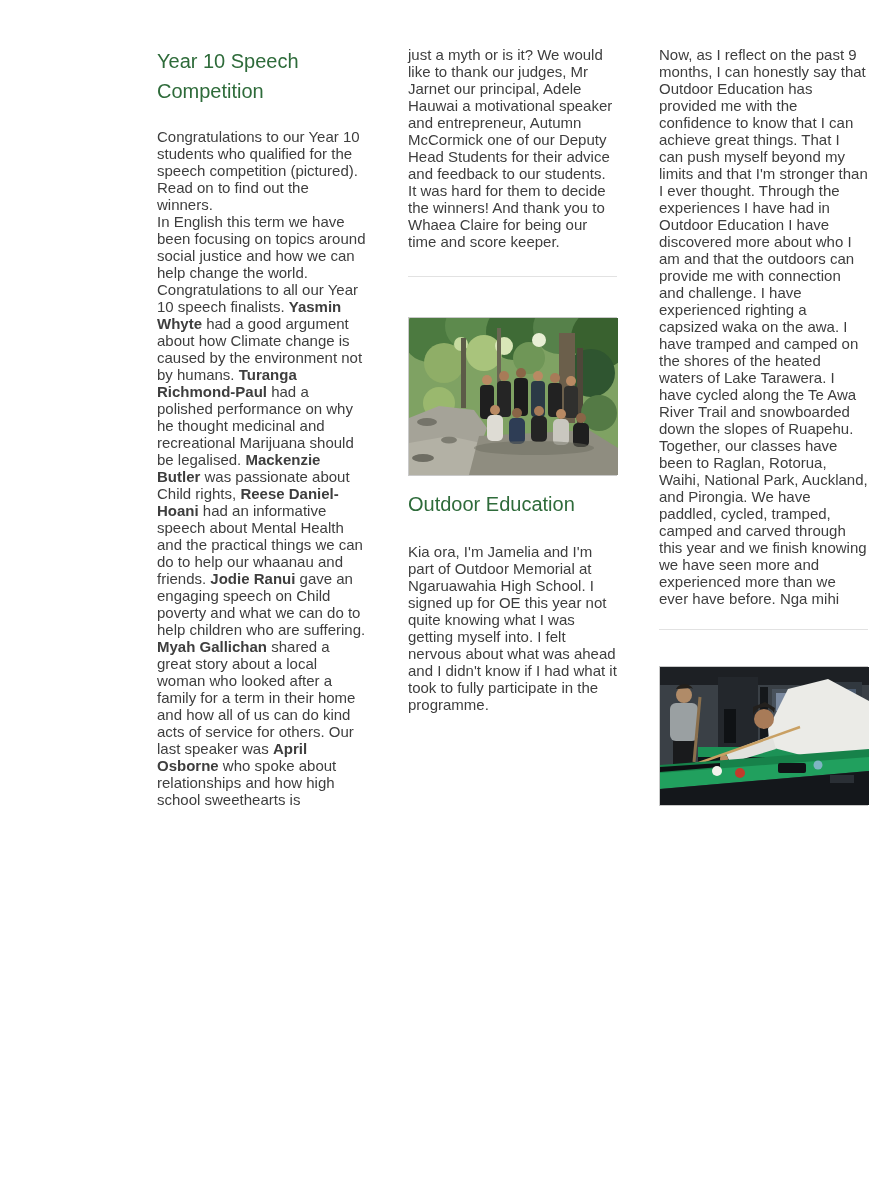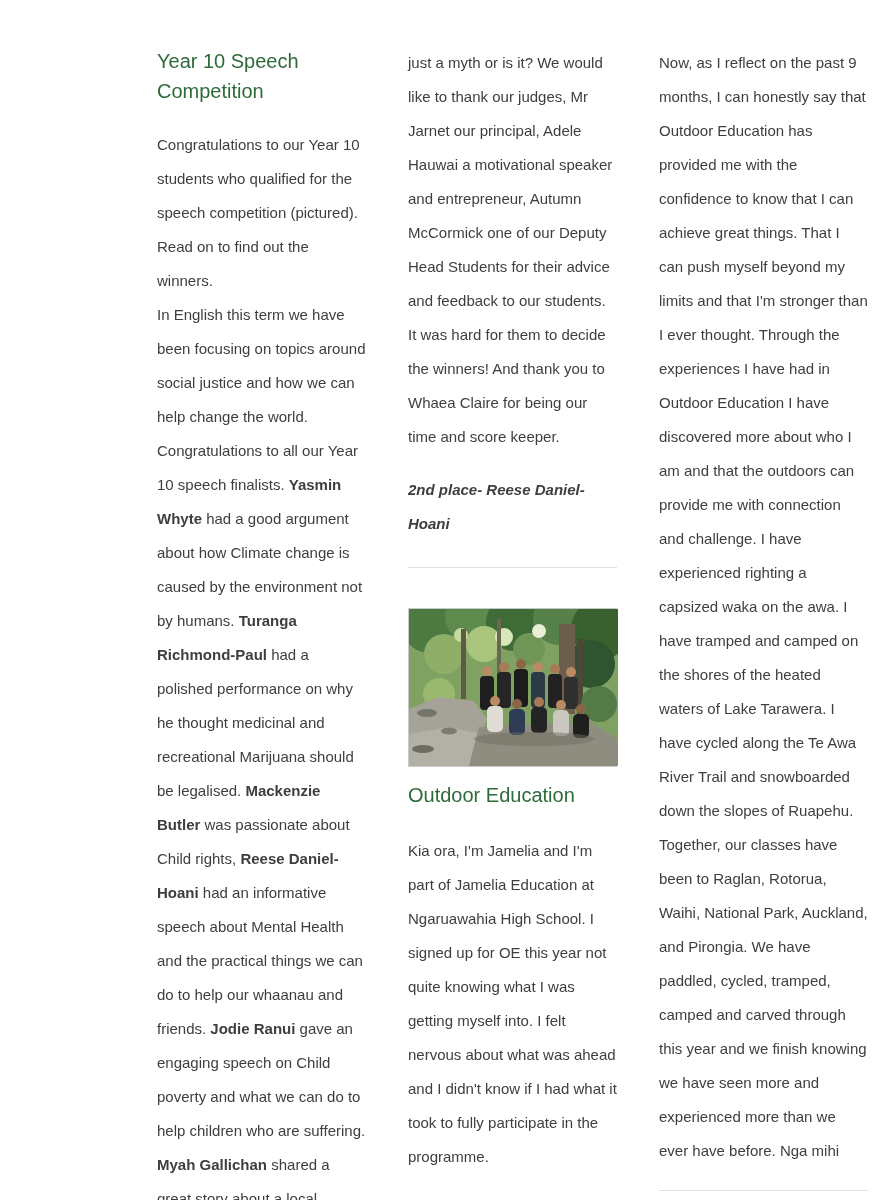--- a/index.html
+++ b/index.html
@@ -34,21 +34,21 @@
   .heading {
     margin: 0 0 22px 0;
     font-size: 20px;
     line-height: 30px;
     font-weight: 400;
     color: var(--heading-green);
   }
   .body {
     margin: 0 0 19px 0;
     font-size: 15px;
-    line-height: 34px;
+    line-height: 17px;
     color: var(--body-text);
   }
   .result {
     font-weight: 700;
     font-style: italic;
     margin: 0 0 18px 0;
   }
   .divider {
     border: none;
     border-top: 1px solid var(--divider-color);
@@ -73,21 +73,20 @@
 <div class="page">
   <div class="cols">
 
     <div class="col">
       <h2 class="heading">Year 10 Speech Competition</h2>
       <p class="body"><span>Congratulations to our Year 10 students who qualified for the speech competition (pictured). Read on to find out the winners.</span><br><span>In English this term we have been focusing on topics around social justice and how we can help change the world. Congratulations to all our Year 10 speech finalists. </span><span style="font-weight: 700;">Yasmin Whyte</span><span> had a good argument about how Climate change is caused by the environment not by humans. </span><span style="font-weight: 700;">Turanga  Richmond-Paul</span><span> had a polished performance on why he thought medicinal and recreational Marijuana should be legalised. </span><span style="font-weight: 700;">Mackenzie Butler</span><span> was passionate about  Child rights, </span><span style="font-weight: 700;">Reese Daniel- Hoani</span><span> had an informative speech about Mental Health and the practical things we can do to help our whaanau and friends. </span><span style="font-weight: 700;">Jodie Ranui</span><span> gave an engaging speech on Child poverty and what we can do to help children who are suffering. </span><span style="font-weight: 700;">Myah Gallichan</span><span> shared a great story about a local woman who looked after a family for a term in their home and how all of us can do kind acts of service for others. Our last speaker was </span><span style="font-weight: 700;">April Osborne</span><span> who spoke about relationships and how high school sweethearts is</span></p>
     </div>
 
     <div class="col">
       <p class="body">just a myth or is it?  We would like to thank our judges, Mr Jarnet our principal, Adele Hauwai  a motivational speaker and entrepreneur, Autumn McCormick one of our Deputy Head Students for their advice and feedback to our students. It was hard for them to decide the winners! And thank you to Whaea Claire for being our time and score keeper.</p>
-      <p class="body result">2nd place- Reese Daniel-Hoani</p>
 
       <hr class="divider">
 
       <figure class="photo" aria-label="Outdoor Education students group photo on a native bush trail">
         <svg width="209" height="157" viewBox="0 0 209 157" preserveAspectRatio="none">
           <rect width="209" height="157" fill="#7fa263"></rect>
 
           <circle cx="20" cy="18" r="26" fill="#4c7a40"></circle>
           <circle cx="60" cy="8" r="24" fill="#5d8a4d"></circle>
           <circle cx="105" cy="14" r="28" fill="#3f6b36"></circle>
@@ -141,21 +140,21 @@
             <circle cx="152" cy="96" r="5" fill="#b98a63"></circle>
               <rect x="144" y="101" width="16" height="26" rx="5" fill="#c9c7bf"></rect>
             <circle cx="172" cy="100" r="5" fill="#8a6547"></circle>
               <rect x="164" y="105" width="16" height="24" rx="5" fill="#1f1f1f"></rect>
           </g>
           <ellipse cx="125" cy="130" rx="60" ry="7" fill="#6e6d60" opacity="0.5"></ellipse>
         </svg>
       </figure>
 
       <h2 class="heading outdoor-heading">Outdoor Education</h2>
-      <p class="body">Kia ora, I'm Jamelia and I'm part of Jamelia Education at Ngaruawahia High School. I signed up for OE this year not quite knowing what I was getting myself into. I felt nervous about what was ahead and I didn't know if I had what it took to fully participate in the programme.</p>
+      <p class="body">Kia ora, I'm Jamelia and I'm part of Outdoor Memorial at Ngaruawahia High School. I signed up for OE this year not quite knowing what I was getting myself into. I felt nervous about what was ahead and I didn't know if I had what it took to fully participate in the programme.</p>
     </div>
 
     <div class="col">
       <p class="body">Now, as I reflect on the past 9 months, I can honestly say that Outdoor Education has provided me with the confidence to know that I can achieve great things. That I can push myself beyond my limits and that I'm stronger than I ever thought. Through the experiences I have had in Outdoor Education I have discovered more about who I am and that the outdoors can provide me with connection and challenge. I have experienced righting a capsized waka on the awa. I have tramped and camped on the shores of the heated waters of Lake Tarawera. I have cycled along the Te Awa River Trail and snowboarded down the slopes of Ruapehu. Together, our classes have been to Raglan, Rotorua, Waihi, National Park, Auckland, and Pirongia. We have paddled, cycled, tramped, camped and carved through this year and we finish knowing we have seen more and experienced more than we ever have before. Nga mihi</p>
 
       <hr class="divider divider-right">
 
       <figure class="photo" aria-label="NHS student in white shirt leaning over a green pool table taking a shot">
         <svg width="209" height="138" viewBox="0 0 209 138" preserveAspectRatio="none">
           <rect width="209" height="138" fill="#3a4046"></rect>

